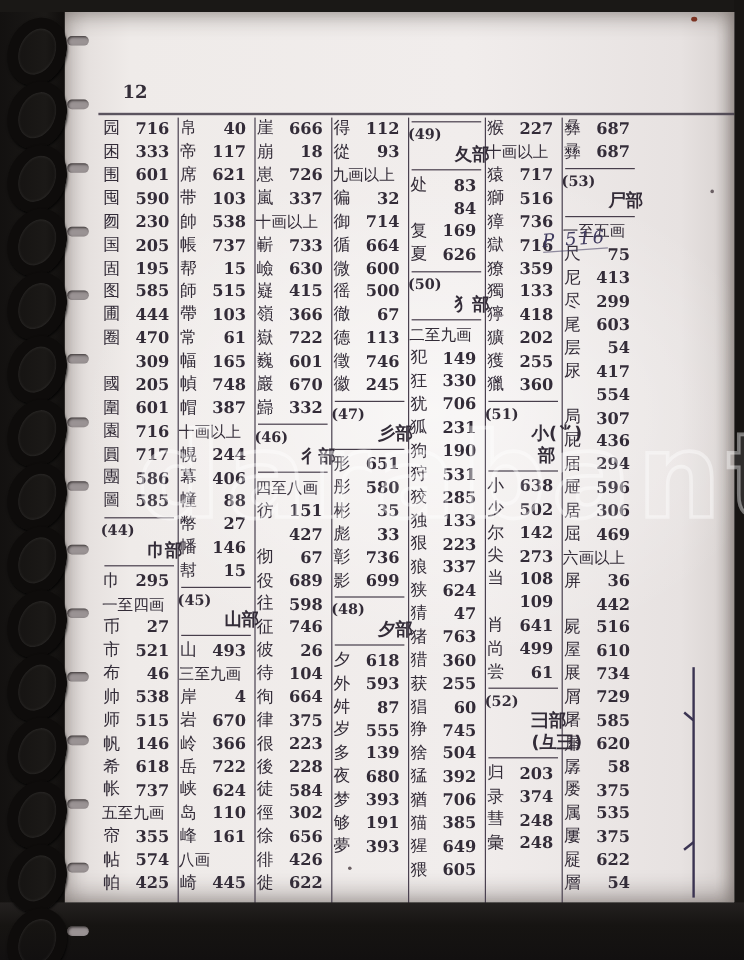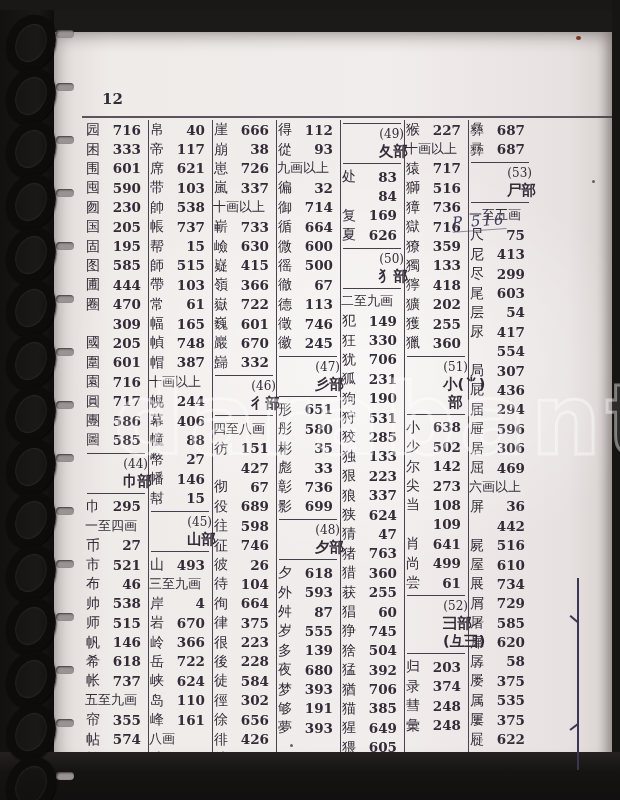--- a/index.html
+++ b/index.html
@@ -5,35 +5,34 @@
   html,body{margin:0;padding:0;width:620px;height:800px;overflow:hidden;background:#191715;}
   .scene{position:relative;width:620px;height:800px;background:
     linear-gradient(180deg,#1c1a18 0%,#151311 100%);font-family:"DejaVu Sans",sans-serif;}
   
   .page{position:absolute;left:52px;top:10px;width:560px;height:742px;
     background:
       radial-gradient(ellipse 420px 300px at 55% 45%, rgba(255,255,255,.55), rgba(255,255,255,0) 70%),
       linear-gradient(90deg,#cfc9c7 0%,#e6e1df 4%,#efebe9 10%,#f1edec 60%,#e7e2e1 92%,#d7d1cf 100%),
       #ece8e6;
     box-shadow: inset 0 8px 14px rgba(60,50,45,.25), inset 0 -10px 16px rgba(60,50,45,.28), inset -6px 0 10px rgba(60,50,45,.2);
-    margin-top: 22px;
   }
   .pagenum{position:absolute;left:50px;top:58px;font-family:"DejaVu Serif",serif;
     font-weight:bold;font-size:15px;color:#332d38;}
   .toprule{position:absolute;left:30px;top:84px;width:530px;height:0;border-top:2px solid #413a46;opacity:.85;}
   
   .col{position:absolute;top:88px;width:64px;height:655px;color:#332c38;}
   .col.divided{border-right:1.5px solid #4a4150;}
   .row{height:19.4px;display:flex;justify-content:space-between;align-items:center;}
   .ch{font-size:14px;line-height:19px;padding-left:2px;letter-spacing:-1px;white-space:nowrap;}
   .no{font-family:"DejaVu Serif",serif;font-weight:bold;font-size:13.5px;padding-right:7px;letter-spacing:0;}
   .sub{font-weight:normal;font-size:13px;letter-spacing:0px;padding-left:1px;white-space:nowrap;overflow:hidden;}
   .hdr{margin:1px 0;}
   .hr{border-top:1.5px solid #473e4b;margin:3px 3px;}
-  .hnum{text-align:right;font-size:12px;line-height:15px;font-family:"DejaVu Serif",serif;}
+  .hnum{text-align:left;font-size:12px;line-height:15px;font-family:"DejaVu Serif",serif;font-weight:bold;}
   .hname{text-align:center;font-weight:bold;font-size:14.5px;line-height:18px;letter-spacing:0;white-space:nowrap;padding-left:39px;}
   
   .watermark{position:absolute;left:62px;top:338px;font-size:98px;line-height:100px;
     letter-spacing:5px;font-weight:bold;color:rgba(255,255,255,0.10);
     -webkit-text-stroke:3px rgba(255,255,255,0.42);pointer-events:none;white-space:nowrap;z-index:5;}
   
   .note{position:absolute;left:400px;top:180px;font-size:15px;color:#3f3a5e;
     font-style:italic;transform:rotate(-4deg);letter-spacing:2px;font-family:"DejaVu Serif",serif;
     border-bottom:1px solid rgba(63,58,94,.55);z-index:6;}
   .penline{position:absolute;left:525px;top:546px;width:2px;height:192px;background:#3b3452;z-index:6;}
@@ -313,21 +312,21 @@
             <span class="no">445</span>
           </div>
         </div>
       <div class="col divided" style="left:160px">
           <div class="row">
             <span class="ch">崖</span>
             <span class="no">666</span>
           </div>
           <div class="row">
             <span class="ch">崩</span>
-            <span class="no">38</span>
+            <span class="no">18</span>
           </div>
           <div class="row">
             <span class="ch">崽</span>
             <span class="no">726</span>
           </div>
           <div class="row">
             <span class="ch">嵐</span>
             <span class="no">337</span>
           </div>
           <div class="row sub">十画以上</div>

